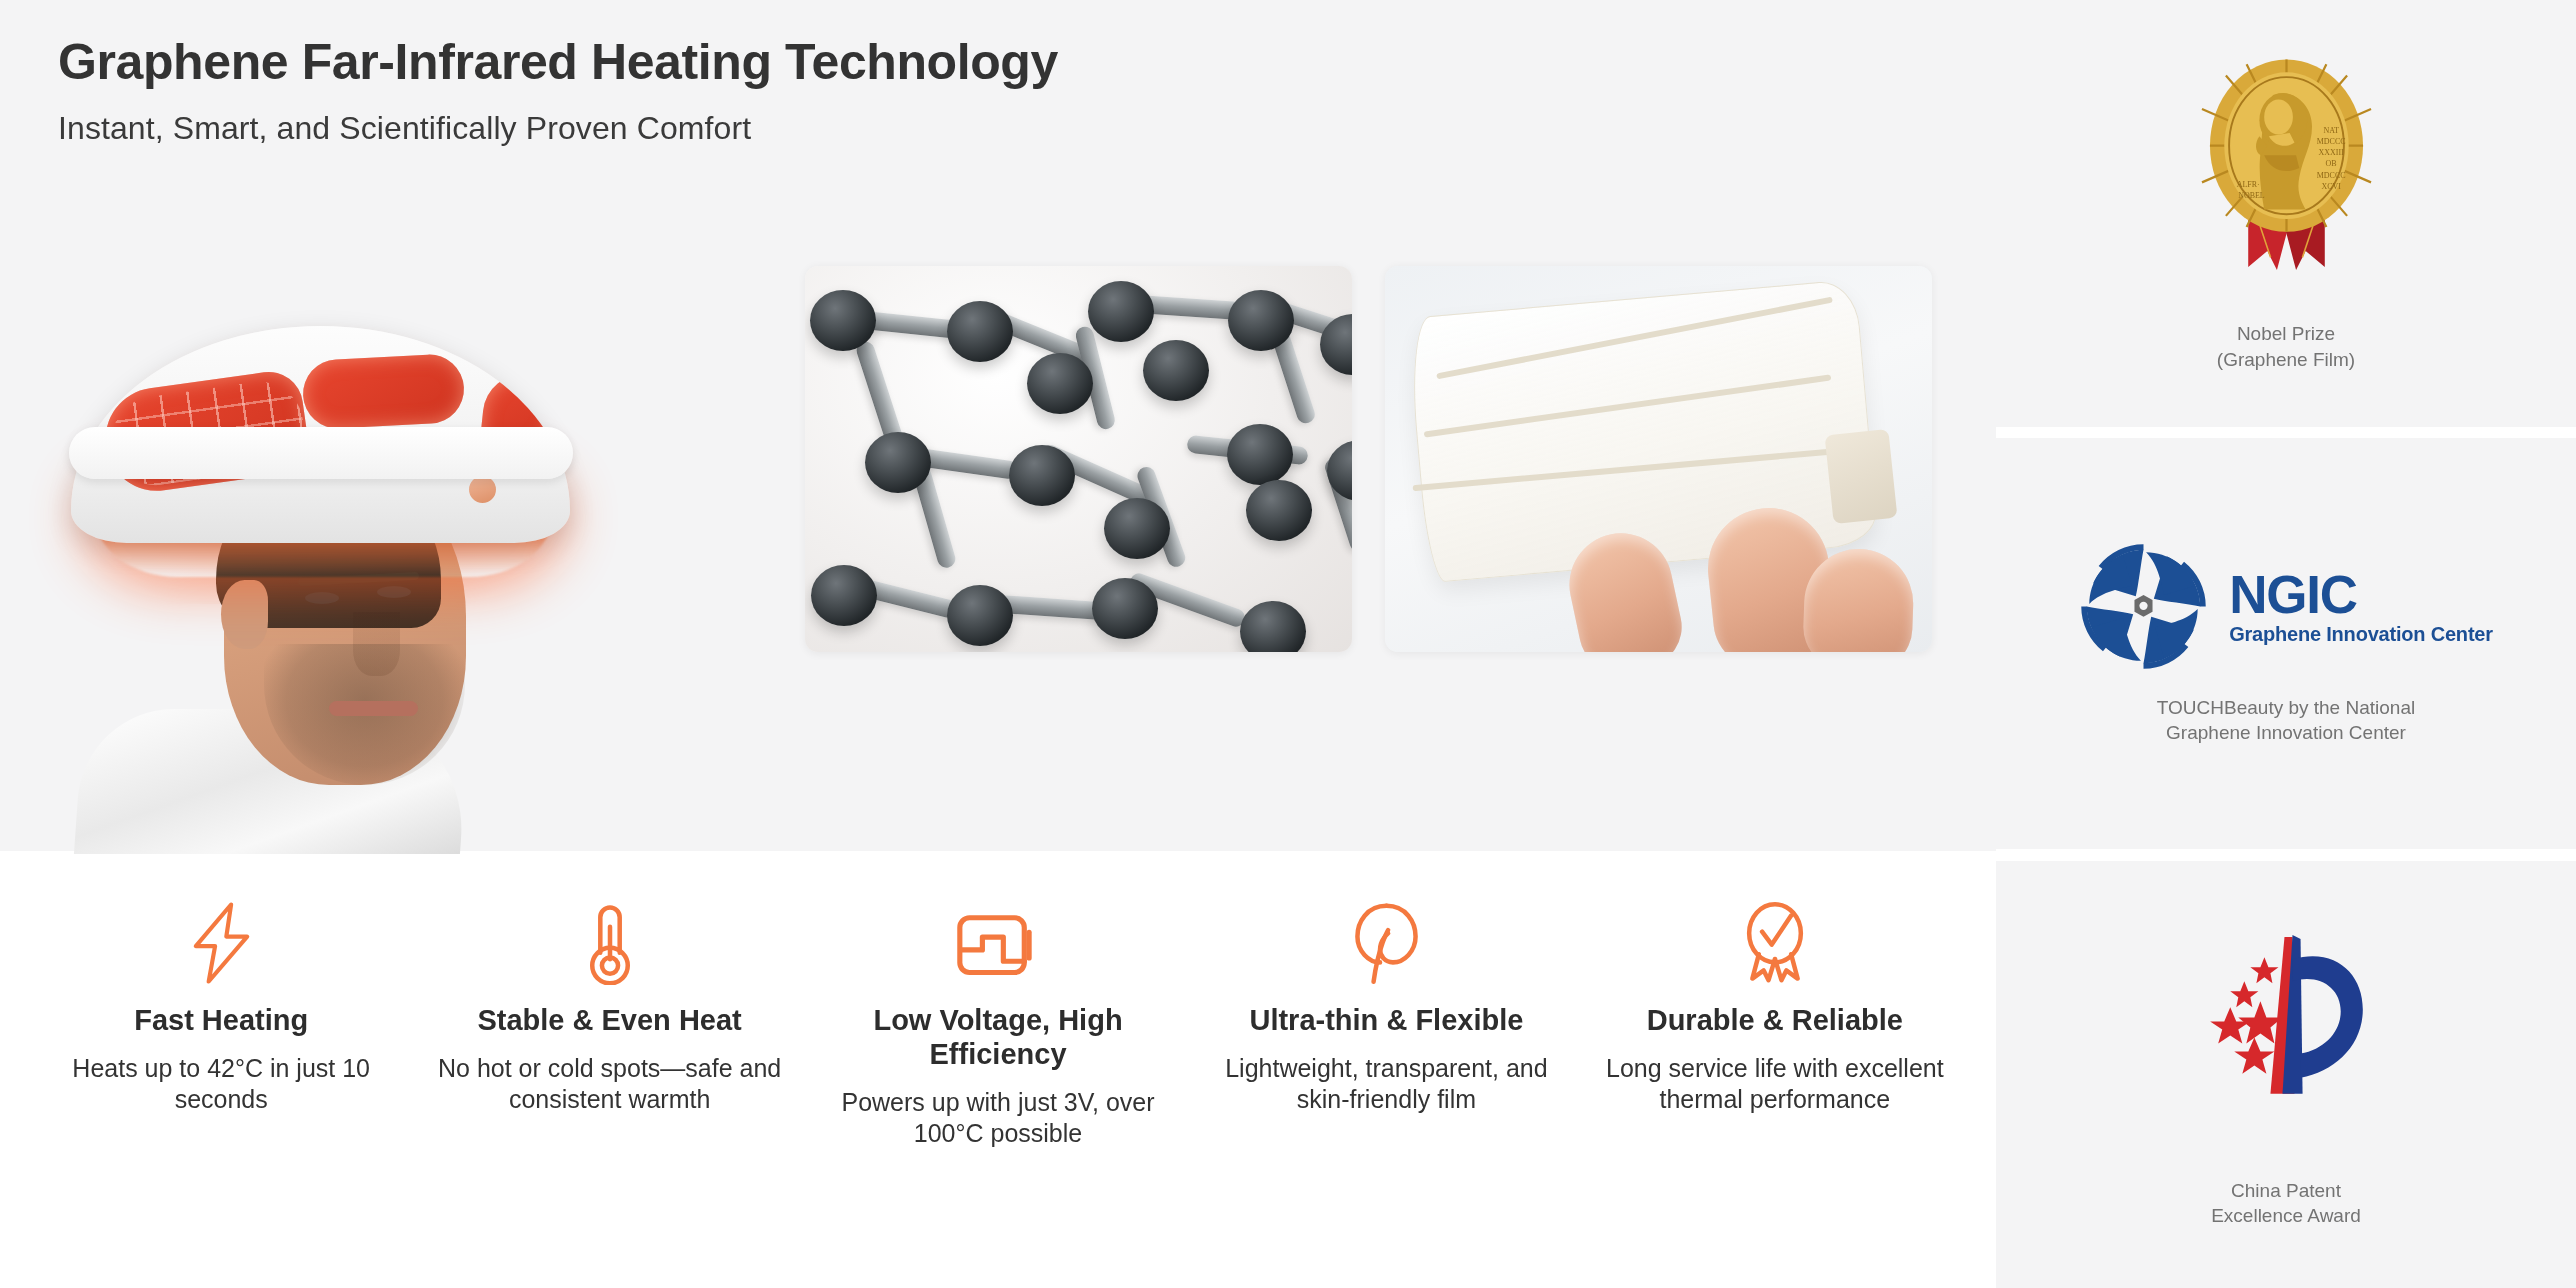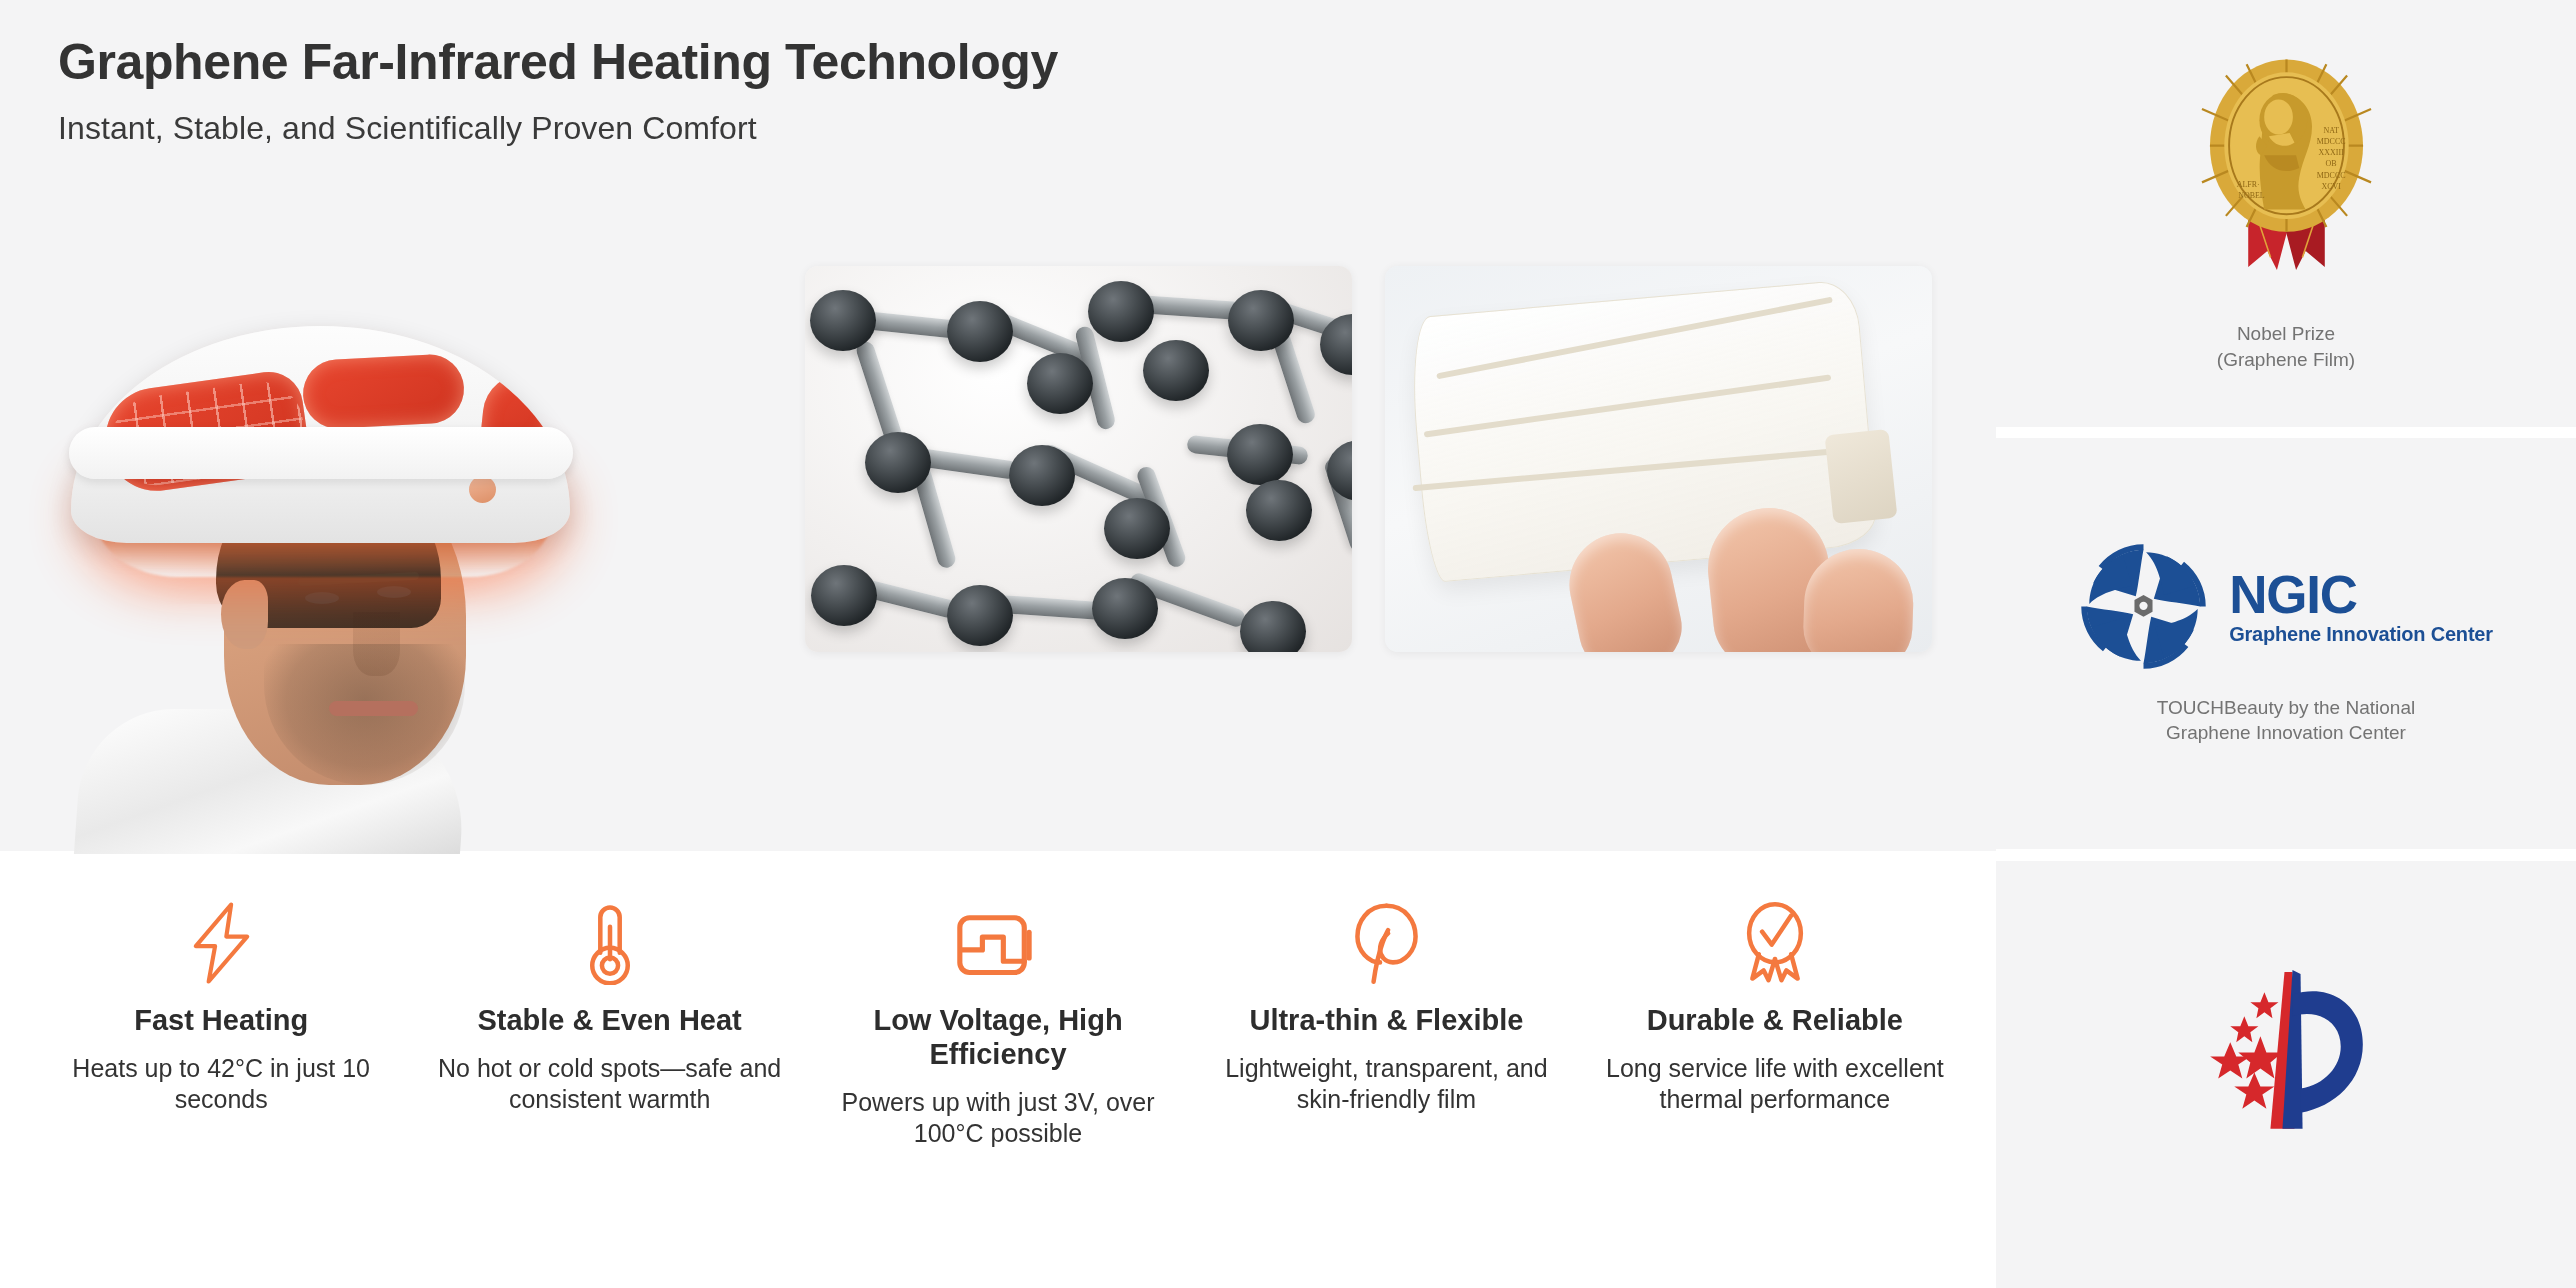--- a/index.html
+++ b/index.html
@@ -240,21 +240,21 @@
 </style>
 </head>
 <body>
 
 <div id="page">
 
   <div id="main-col">
 
     <section id="hero">
       <h1 id="page-title">Graphene Far-Infrared Heating Technology</h1>
-      <h2 id="page-subtitle">Instant, Stable, and Scientifically Proven Comfort</h2>
+      <h2 id="page-subtitle">Instant, Smart, and Scientifically Proven Comfort</h2>
 
       <div id="hero-visuals">
 
         <div id="model-photo">
           <div class="ph-glow-halo"></div>
           <div class="ph-shirt"></div>
           <div class="ph-neck"></div>
           <div class="ph-head"></div>
           <div class="ph-hair"></div>
           <div class="ph-ear"></div>
@@ -490,17 +490,21 @@
             <polygon points="41,40 44,48 52,48 46,53 48,61 41,56 34,61 36,53 30,48 38,48"></polygon>
             <polygon points="26,43 29,50 36,50 30,54 32,61 26,57 20,61 22,54 16,50 23,50"></polygon>
             <polygon points="38,58 41,65 48,65 42,69 44,76 38,72 32,76 34,69 28,65 35,65"></polygon>
           </g>
           <polygon points="53,8 57,8 58,86 46,86" fill="#D6282B"></polygon>
           <polygon points="55,6 59,6 63,86 50,86" fill="#1F3D8F" opacity="0"></polygon>
           <polygon points="57,7 61,9 62,86 52,86" fill="#1F3D8F"></polygon>
           <path d="M57 19 C78 13 92 26 92 44 C92 62 78 75 61 78 L61 66 C73 64 81 55 81 45 C81 33 70 26 57 30 Z" fill="#1F3D8F"></path>
         </svg>
       </div>
+      <div class="side-caption">
+        <span class="l1">China Patent</span>
+        <span class="l2">Excellence Award</span>
+      </div>
     </div>
 
   </aside>
 </div>
 
 
 </body></html>

